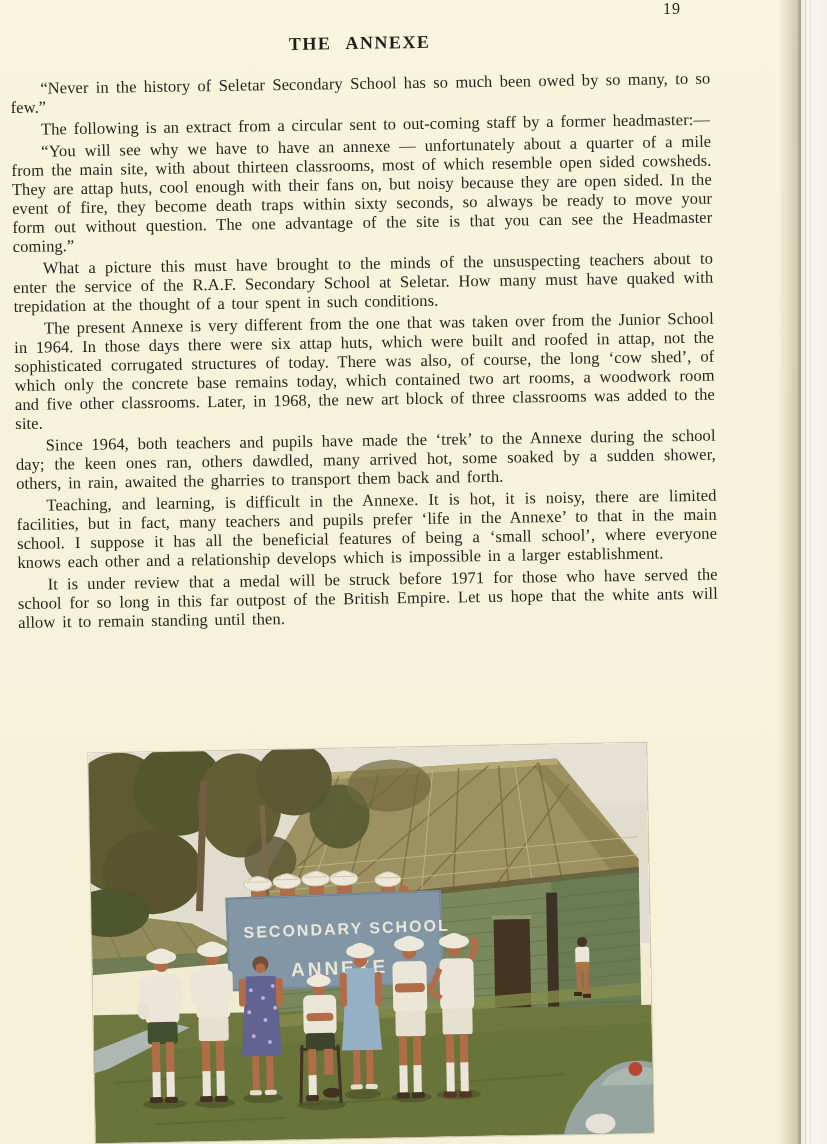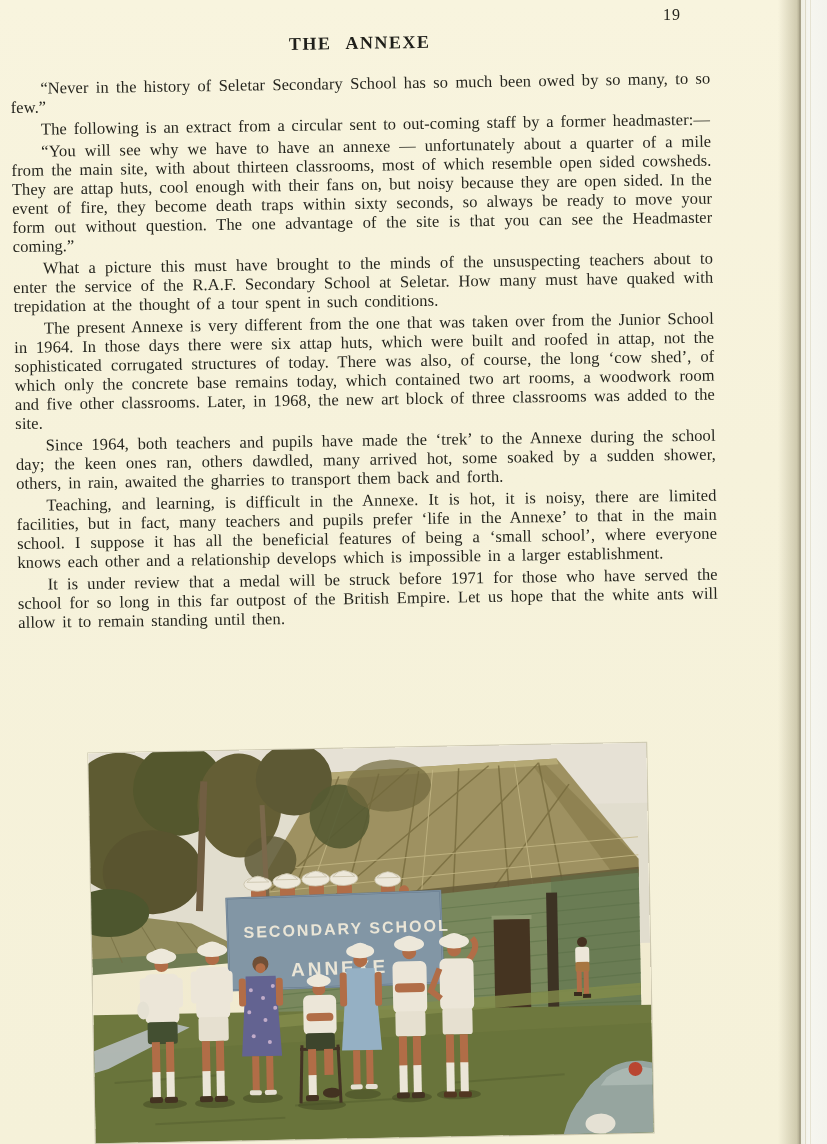--- a/index.html
+++ b/index.html
@@ -32,21 +32,21 @@
   }
   .edge-white::before {
     content: ""; position: absolute; left: 4px; top: 0; width: 1px; height: 100%;
     background: #ddd9c6;
   }
   .edge-white::after {
     content: ""; position: absolute; left: 9px; top: 0; width: 1px; height: 100%;
     background: #e6e3d2;
   }
   .page-number {
-    position: absolute; left: 663px; top: 6px;
+    position: absolute; left: 663px; top: 0;
     font-size: 16px; color: #26261f; letter-spacing: 1px;
   }
   
   .text-block {
     position: absolute; left: 14px; top: 38px; width: 700px;
     transform: rotate(-0.85deg);
     transform-origin: 0 50%;
     color: #26261f;
   }
   .title {

